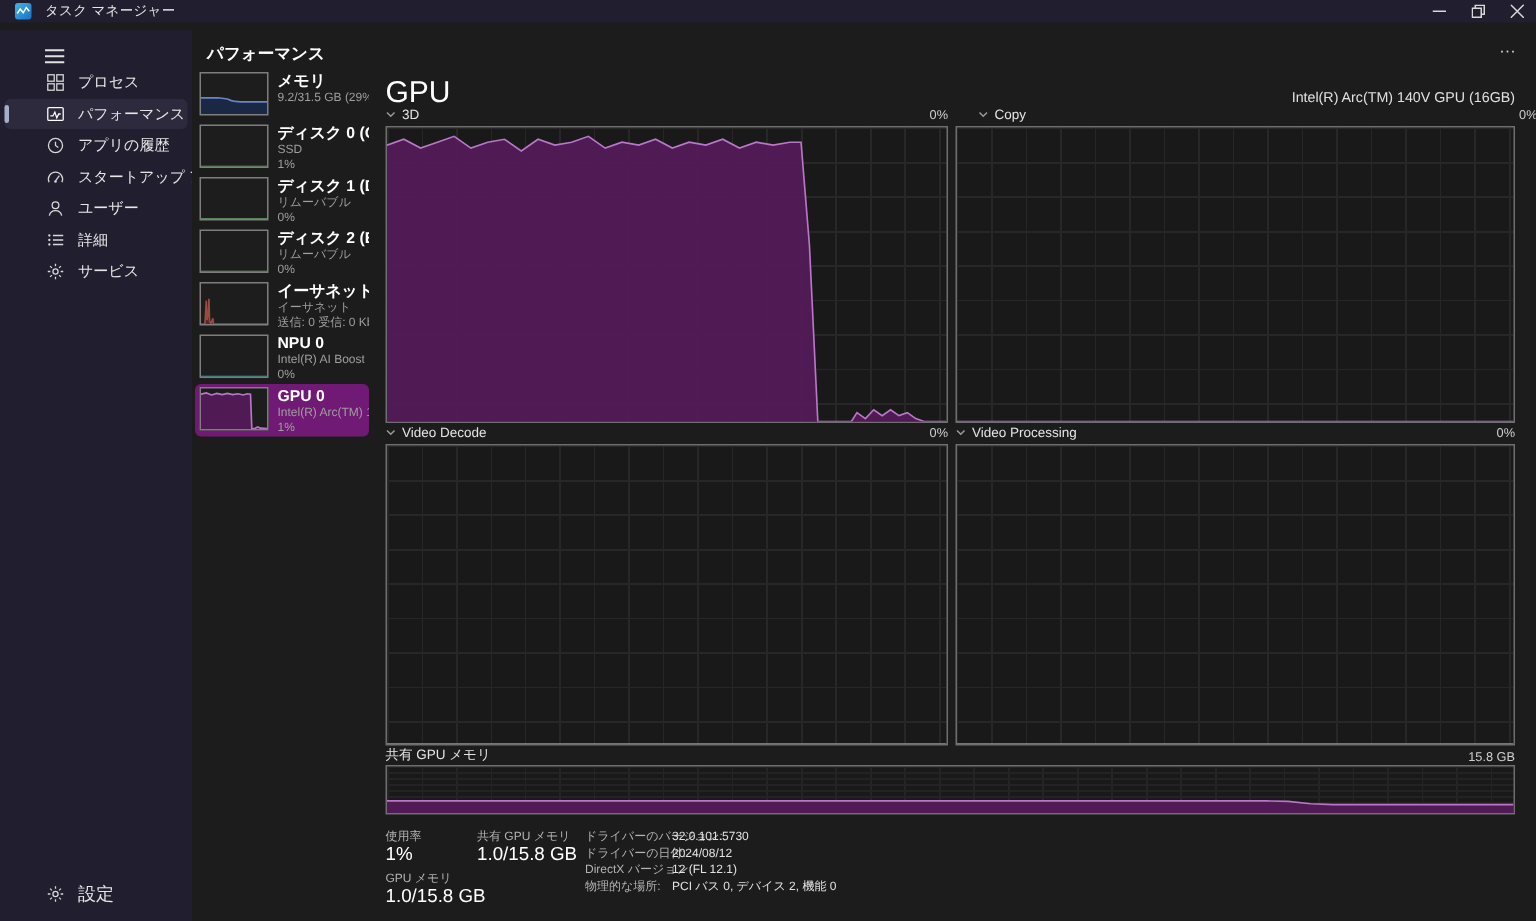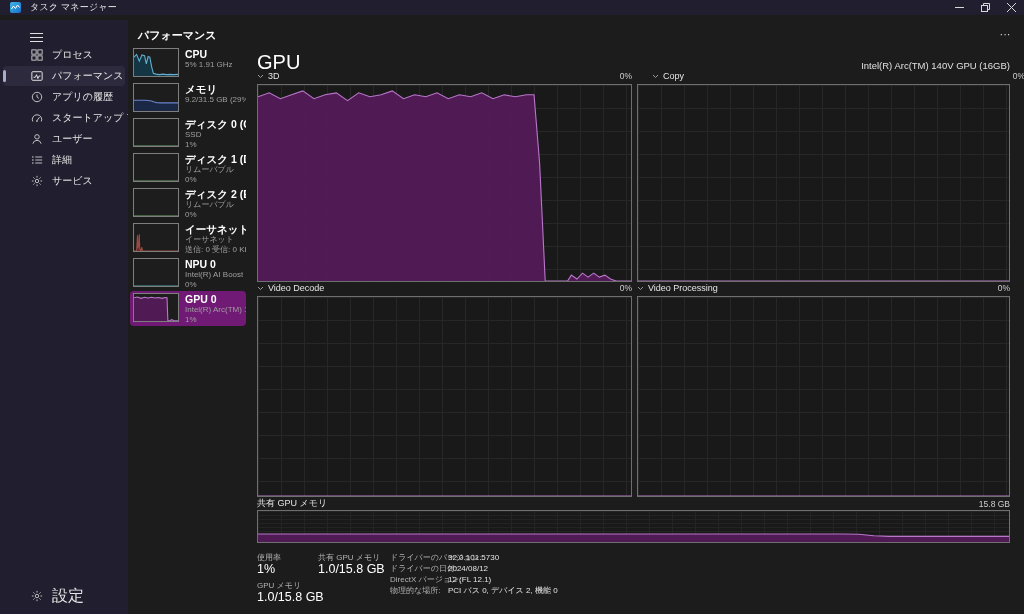--- a/index.html
+++ b/index.html
@@ -22,21 +22,21 @@
   .sidebar { position:absolute; left:0; top:20px; width:128px; height:594px; background:#211f2f; }
   .menu-btn { position:absolute; left:26px; top:8px; width:20px; height:18px; background:none; border:none; display:flex; align-items:center; justify-content:center; cursor:pointer; }
   .side-list { position:absolute; left:0; top:24px; width:128px; }
   .side-item { position:relative; height:20px; margin:1px 3px; display:flex; align-items:center; border-radius:4px; cursor:pointer; }
   .side-item .ic { width:13px; height:13px; margin-left:27px; display:flex; align-items:center; justify-content:center; flex:none; }
   .side-item .lbl { margin-left:9px; font-size:10px; color:#e6e6e6; white-space:nowrap; }
   .side-item.selected { background:#2c2a3c; }
   .side-item.selected::before { content:""; position:absolute; left:0; top:4px; width:3px; height:12px; border-radius:2px; background:#a6aec9; }
   .side-settings { position:absolute; left:3px; bottom:8px; width:122px; height:20px; display:flex; align-items:center; border-radius:4px; cursor:pointer; }
   .side-settings .ic { width:13px; height:13px; margin-left:27px; display:flex; align-items:center; justify-content:center; }
-  .side-settings .lbl { margin-left:9px; font-size:16px; color:#e6e6e6; }
+  .side-settings .lbl { margin-left:9px; font-size:12px; color:#e6e6e6; }
   
   .main { position:absolute; left:128px; top:20px; width:896px; height:594px; background:#1c1c1c; }
   .ch-title { position:absolute; left:10px; top:8px; font-size:11px; font-weight:700; color:#fff; }
   .run-task-btn { position:absolute; right:40px; top:4px; height:19px; padding:0 8px; display:flex; align-items:center; gap:5px;
     background:#2a2a2a; border:1px solid #333; border-radius:4px; color:#e8e8e8; font-size:9px; cursor:pointer; font-family:inherit; }
   .more-btn { position:absolute; right:8px; top:4px; width:22px; height:19px; background:transparent; border:none; color:#d8d8d8; font-size:11px; cursor:pointer; border-radius:4px; }
   
   .perf-list { position:absolute; left:2px; top:26px; width:116px; }
   .pl-item { position:relative; height:35px; padding:2px 0 0 3px; display:flex; border-radius:4px; cursor:pointer; }
   .pl-item.selected { background:#701a75; }
@@ -216,32 +216,20 @@
   </div>
 
   <div class="main">
     <div class="ch-title">パフォーマンス</div>
     <button class="more-btn">···</button>
 
     <div class="perf-list">
       <div class="pl-item">
         <div class="pl-chart">
             <svg viewBox="0 0 100 100" preserveAspectRatio="none">
-              <polygon points="0,30 6,20 12,45 18,22 24,25 28,55 32,28 36,30 40,65 44,90 50,93 58,95 66,93 74,95 82,94 90,95 100,94 100,100 0,100" fill="#143848" fill-opacity="0.92"></polygon>
-              <polyline points="0,30 6,20 12,45 18,22 24,25 28,55 32,28 36,30 40,65 44,90 50,93 58,95 66,93 74,95 82,94 90,95 100,94" fill="none" stroke="#61aecd" stroke-width="1.1" vector-effect="non-scaling-stroke"></polyline>
-            </svg>
-          </div>
-        <div class="pl-text">
-            <div class="pl-name">CPU</div>
-            <div class="pl-sub">5%  1.91 GHz</div>
-          </div>
-      </div>
-      <div class="pl-item">
-        <div class="pl-chart">
-            <svg viewBox="0 0 100 100" preserveAspectRatio="none">
               <polygon points="0,60 25,60 32,61 40,63 46,67 52,69 60,70 100,70 100,100 0,100" fill="#1b2949" fill-opacity="0.92"></polygon>
               <polyline points="0,60 25,60 32,61 40,63 46,67 52,69 60,70 100,70" fill="none" stroke="#6b83c9" stroke-width="1.1" vector-effect="non-scaling-stroke"></polyline>
             </svg>
           </div>
         <div class="pl-text">
             <div class="pl-name">メモリ</div>
             <div class="pl-sub">9.2/31.5 GB (29%)</div>
           </div>
       </div>
       <div class="pl-item">

